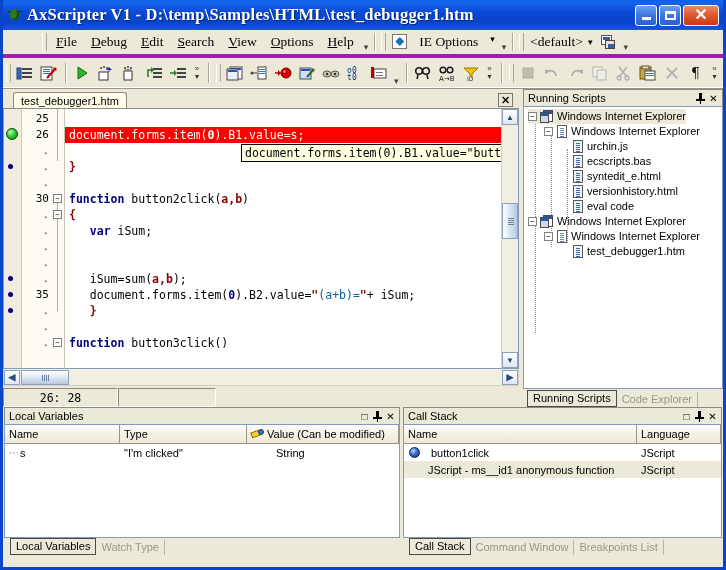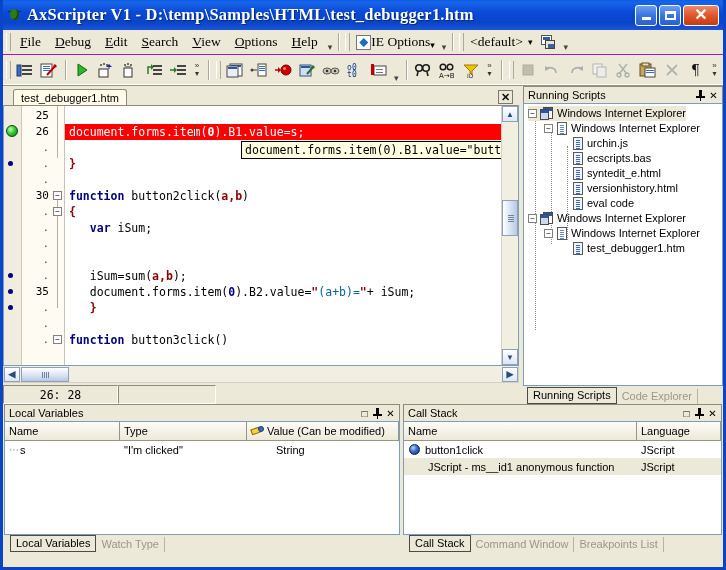--- a/index.html
+++ b/index.html
@@ -72,35 +72,36 @@
   }
   .wb .min-g { width:9px; height:3px; background:#fff; margin-top:7px; }
   .wb .max-g { width:11px; height:9px; border:2px solid #fff; border-top-width:3px; box-sizing:border-box; }
   .wb .x-g { color:#fff; font-size:16px; font-weight:bold; line-height:14px; font-family:"Liberation Sans",sans-serif; }
 
   
   .menubar {
     height: 24px;
     background: #ece9d8;
     display:flex; align-items:center;
-    border-bottom: 1px solid #a21caf;
+    border-bottom: 4px solid #a21caf;
+    padding-left: 36px;
   }
   .grip { width:5px; height:18px; margin:0 2px 0 3px;
     border-left:1px solid #fff; border-right:1px solid #aca899; box-sizing:border-box;
     background: transparent; flex:0 0 auto;}
   .menu-item {
     font-family:"Liberation Serif", serif;
     font-size: 13.5px;
     padding: 2px 7px 3px 7px;
     color:#000; white-space:nowrap; cursor:default;
   }
   .menu-item u { text-decoration: underline; }
   .chev-sm { color:#444; font-size:9px; padding:0 3px; align-self:flex-end; margin-bottom:2px;}
   .mbsep { width:1px; height:18px; background:#aca899; margin:0 3px; box-shadow:1px 0 0 #fff; }
-  .ie-opt { display:flex; align-items:flex-end; gap:0; font-family:"Liberation Serif",serif; font-size:13.5px; padding:2px 4px; cursor:default;}
+  .ie-opt { display:flex; align-items:flex-start; gap:12px; font-family:"Liberation Serif",serif; font-size:13.5px; padding:2px 4px; cursor:default;}
   .ie-icon { width:15px;height:15px;background:#fff;border:1px solid #777;box-sizing:border-box;position:relative;}
   .ie-icon::after{content:"";position:absolute;left:2px;top:2px;width:9px;height:9px;background:#1b6fbb;clip-path:polygon(50% 0,100% 50%,50% 100%,0 50%);}
   .defsel { display:flex; align-items:center; gap:5px; font-family:"Liberation Serif",serif; font-size:13.5px; padding:2px 4px; cursor:default;}
   .save-icon{width:16px;height:15px;position:relative;}
   .save-icon .pg{position:absolute;left:1px;top:0;width:11px;height:10px;background:#fff;border:1px solid #555;box-sizing:border-box;}
   .save-icon .pg::before{content:"";position:absolute;left:1px;top:1px;right:1px;height:3px;background:#2f5fa8;}
   .save-icon .fd{position:absolute;left:5px;top:5px;width:10px;height:9px;background:#e8e4d0;border:1px solid #444;box-sizing:border-box;}
   .save-icon .fd::after{content:"";position:absolute;left:2px;top:3px;width:6px;height:4px;background:#3a5ea8;}
 
   
@@ -816,21 +817,21 @@
       <div class="grid">
         <div class="grid-head">
           <div class="gh-cell" style="width:233px">
             <span>Name</span>
           </div>
           <div class="gh-cell" style="flex:1 1 auto">
             <span>Language</span>
           </div>
         </div>
         <div class="grow">
-          <div class="gc" style="width:233px;gap:5px;padding-left:5px">
+          <div class="gc" style="width:233px;gap:11px;padding-left:5px">
             <span class="stack-dot"></span>
             <span>button1click</span>
           </div>
           <div class="gc" style="flex:1 1 auto">JScript</div>
         </div>
         <div class="grow alt">
           <div class="gc" style="width:233px;padding-left:24px">JScript - ms__id1 anonymous function</div>
           <div class="gc" style="flex:1 1 auto">JScript</div>
         </div>
       </div>

